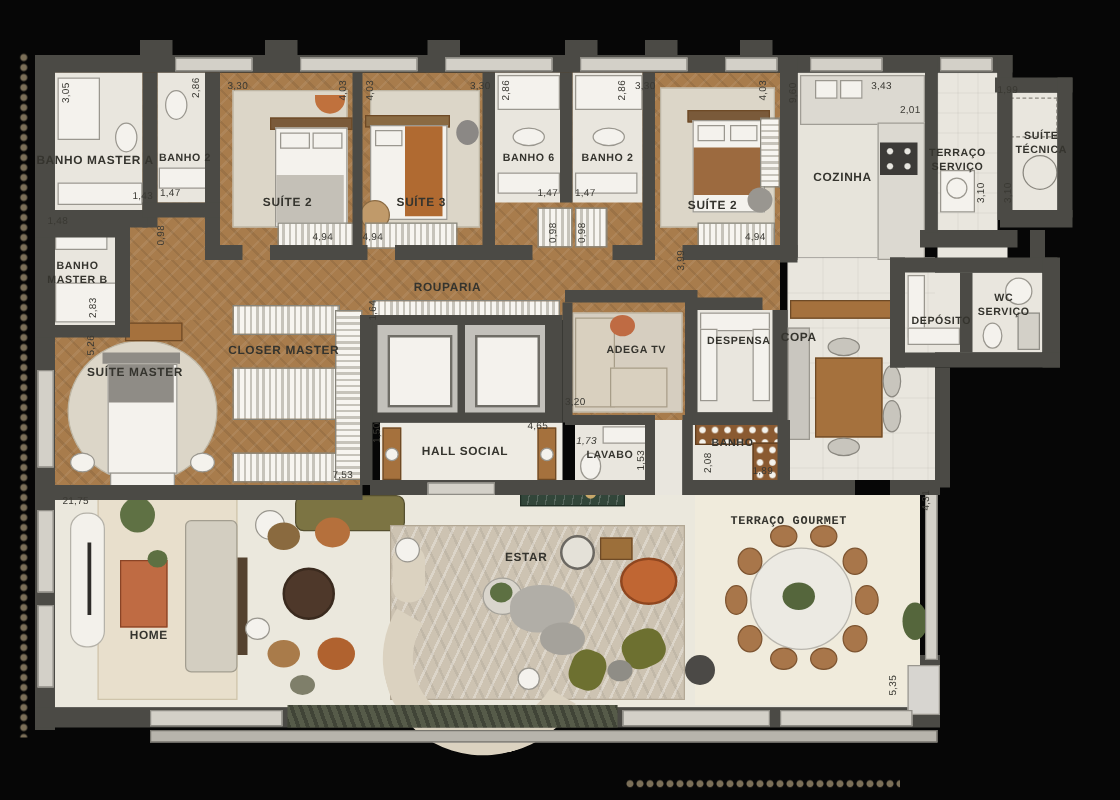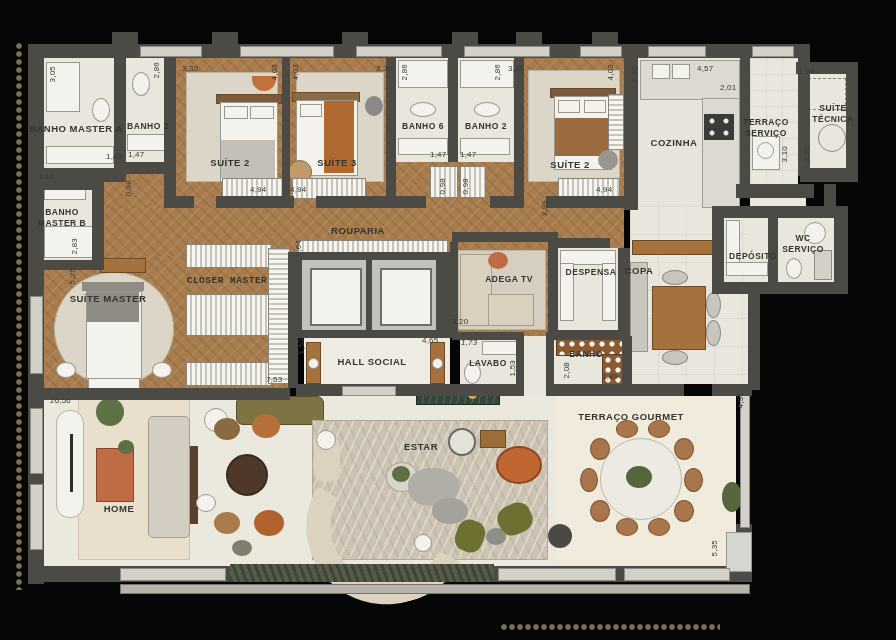--- a/index.html
+++ b/index.html
@@ -328,33 +328,33 @@
   <div class="rlabel" style="left:230px;top:157px;">SUÍTE 2</div>
   <div class="rlabel" style="left:337px;top:157px;">SUÍTE 3</div>
   <div class="rlabel" style="left:423px;top:121px;font-size:8.5px;">BANHO 6</div>
   <div class="rlabel" style="left:486px;top:121px;font-size:8.5px;">BANHO 2</div>
   <div class="rlabel" style="left:570px;top:159px;">SUÍTE 2</div>
   <div class="rlabel" style="left:674px;top:137px;">COZINHA</div>
   <div class="rlabel wrap" style="left:766px;top:117px;width:62px;font-size:8.5px;">TERRAÇO SERVIÇO</div>
   <div class="rlabel wrap" style="left:833px;top:103px;width:56px;font-size:8.5px;">SUÍTE TÉCNICA</div>
   <div class="rlabel wrap" style="left:62px;top:207px;width:74px;font-size:8.5px;">BANHO MASTER B</div>
   <div class="rlabel" style="left:108px;top:293px;">SUÍTE MASTER</div>
-  <div class="rlabel" style="left:227px;top:275px;font-family:Liberation Mono, monospace;">CLOSER MASTER</div>
+  <div class="rlabel" style="left:227px;top:275px;">CLOSER MASTER</div>
   <div class="rlabel" style="left:358px;top:225px;">ROUPARIA</div>
   <div class="rlabel" style="left:509px;top:274px;font-size:8.5px;">ADEGA TV</div>
   <div class="rlabel" style="left:591px;top:267px;font-size:8.5px;">DESPENSA</div>
   <div class="rlabel" style="left:639px;top:265px;">COPA</div>
   <div class="rlabel" style="left:586px;top:349px;font-size:8.5px;">BANHO</div>
   <div class="rlabel" style="left:753px;top:251px;font-size:8.5px;">DEPÓSITO</div>
   <div class="rlabel wrap" style="left:803px;top:233px;width:56px;font-size:8.5px;">WC SERVIÇO</div>
   <div class="rlabel" style="left:372px;top:356px;">HALL SOCIAL</div>
   <div class="rlabel" style="left:488px;top:358px;font-size:8.5px;">LAVABO</div>
   <div class="rlabel" style="left:119px;top:503px;">HOME</div>
   <div class="rlabel" style="left:421px;top:441px;">ESTAR</div>
-  <div class="rlabel" style="left:631px;top:411px;">TERRAÇO GOURMET</div>
+  <div class="rlabel" style="left:631px;top:411px;font-family:Liberation Mono, monospace;">TERRAÇO GOURMET</div>
 
   <div class="dim vdim" style="left:48px;top:66px;">3,05</div>
   <div class="dim" style="left:106px;top:152px;">1,43</div>
   <div class="dim" style="left:38px;top:172px;">1,48</div>
   <div class="dim" style="left:128px;top:150px;">1,47</div>
   <div class="dim vdim" style="left:152px;top:62px;">2,86</div>
   <div class="dim" style="left:182px;top:64px;">3,30</div>
   <div class="dim vdim" style="left:124px;top:180px;">0,98</div>
   <div class="dim" style="left:250px;top:185px;">4,94</div>
   <div class="dim vdim" style="left:270px;top:64px;">4,03</div>
@@ -364,34 +364,34 @@
   <div class="dim" style="left:430px;top:150px;">1,47</div>
   <div class="dim" style="left:460px;top:150px;">1,47</div>
   <div class="dim vdim" style="left:438px;top:178px;">0,98</div>
   <div class="dim vdim" style="left:461px;top:178px;">0,98</div>
   <div class="dim vdim" style="left:493px;top:64px;">2,86</div>
   <div class="dim" style="left:508px;top:64px;">3,30</div>
   <div class="dim" style="left:290px;top:185px;">4,94</div>
   <div class="dim" style="left:596px;top:185px;">4,94</div>
   <div class="dim vdim" style="left:606px;top:64px;">4,03</div>
   <div class="dim vdim" style="left:630px;top:66px;">9,60</div>
-  <div class="dim" style="left:697px;top:64px;">4,57</div>
+  <div class="dim" style="left:697px;top:64px;">3,43</div>
   <div class="dim" style="left:720px;top:83px;">2,01</div>
   <div class="dim" style="left:798px;top:67px;">1,99</div>
   <div class="dim vdim" style="left:780px;top:146px;">3,10</div>
   <div class="dim vdim" style="left:802px;top:146px;">3,10</div>
   <div class="dim vdim" style="left:70px;top:238px;">2,83</div>
   <div class="dim vdim" style="left:68px;top:268px;">5,26</div>
   <div class="dim vdim" style="left:294px;top:240px;">1,64</div>
   <div class="dim vdim" style="left:540px;top:200px;">3,99</div>
   <div class="dim" style="left:452px;top:317px;">3,20</div>
-  <div class="dim" style="left:461px;top:338px;font-style:italic;">1,73</div>
+  <div class="dim" style="left:461px;top:348px;font-style:italic;">1,73</div>
   <div class="dim" style="left:422px;top:336px;">4,65</div>
   <div class="dim vdim" style="left:297px;top:338px;">1,50</div>
   <div class="dim vdim" style="left:508px;top:360px;">1,53</div>
   <div class="dim vdim" style="left:562px;top:362px;">2,08</div>
   <div class="dim" style="left:602px;top:372px;">1,89</div>
   <div class="dim" style="left:266px;top:375px;">7,53</div>
-  <div class="dim" style="left:50px;top:396px;">26,56</div>
+  <div class="dim" style="left:50px;top:396px;">21,75</div>
   <div class="dim vdim" style="left:736px;top:392px;">4,31</div>
   <div class="dim vdim" style="left:710px;top:540px;">5,35</div>
 
 </div>
 
 </body></html>

